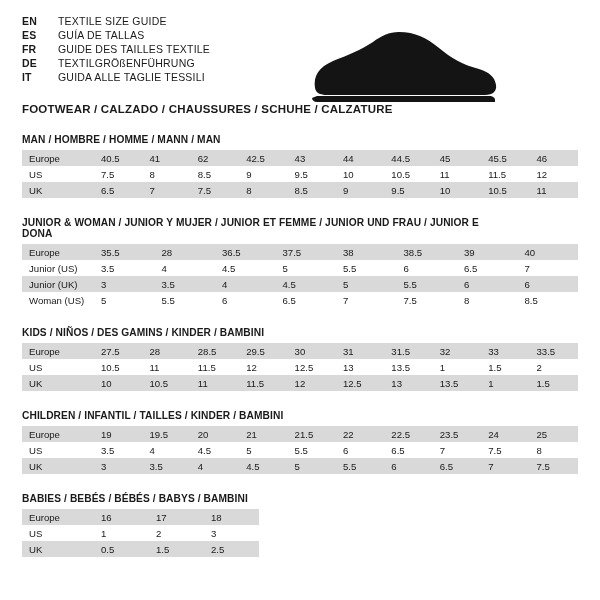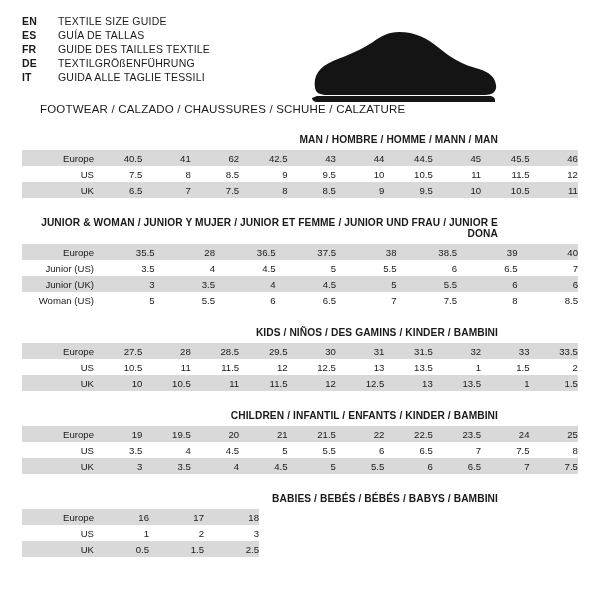--- a/index.html
+++ b/index.html
@@ -53,27 +53,26 @@
     right: 0;
     top: 12px;
     width: 195px;
     height: 78px;
   }
   .shoe-wrap svg { display: block; }
 
   .section-title {
     margin-top: 17px;
     font-size: 11.5px;
-    font-weight: normal;
+    font-weight: bold;
     letter-spacing: .2px;
-    margin-left: 18px;
   }
 
   
-  .block { margin-top: 19px; text-align: right; }
+  .block { margin-top: 19px; }
   .block-heading {
     font-size: 10.2px;
     font-weight: bold;
     letter-spacing: .1px;
     margin-bottom: 5px;
   }
   table.sizes {
     border-collapse: collapse;
     width: 100%;
     font-size: 9.6px;
@@ -309,21 +308,21 @@
               <td>12.5</td>
               <td>13</td>
               <td>13.5</td>
               <td>1</td>
               <td>1.5</td>
             </tr>
           </tbody>
         </table>
       </div>
       <div class="block">
-        <div class="block-heading">CHILDREN / INFANTIL / ENFANTS / KINDER / BAMBINI</div>
+        <div class="block-heading">CHILDREN / INFANTIL / TAILLES / KINDER / BAMBINI</div>
         <table class="sizes">
           <colgroup>
             <col style="width: 72px;">
             <col style="width: 48.4px;">
             <col style="width: 48.4px;">
             <col style="width: 48.4px;">
             <col style="width: 48.4px;">
             <col style="width: 48.4px;">
             <col style="width: 48.4px;">
             <col style="width: 48.4px;">

